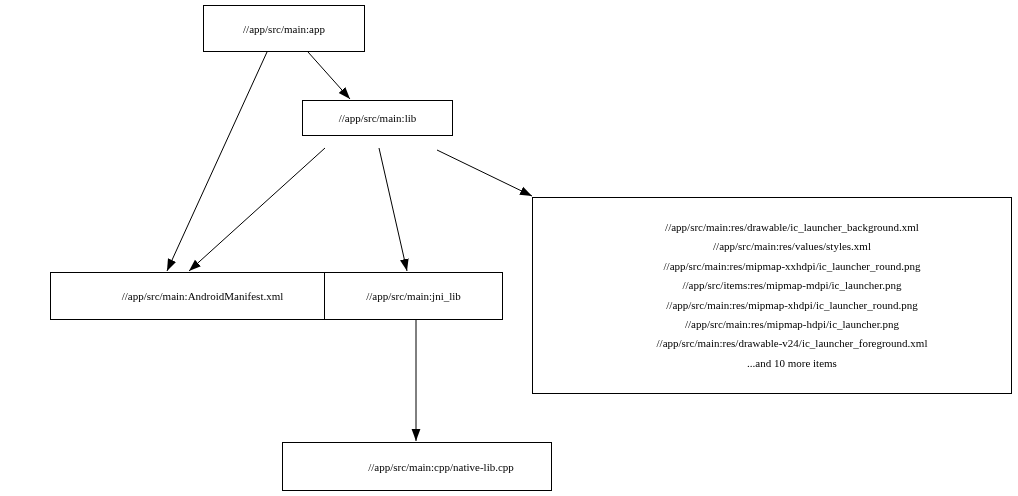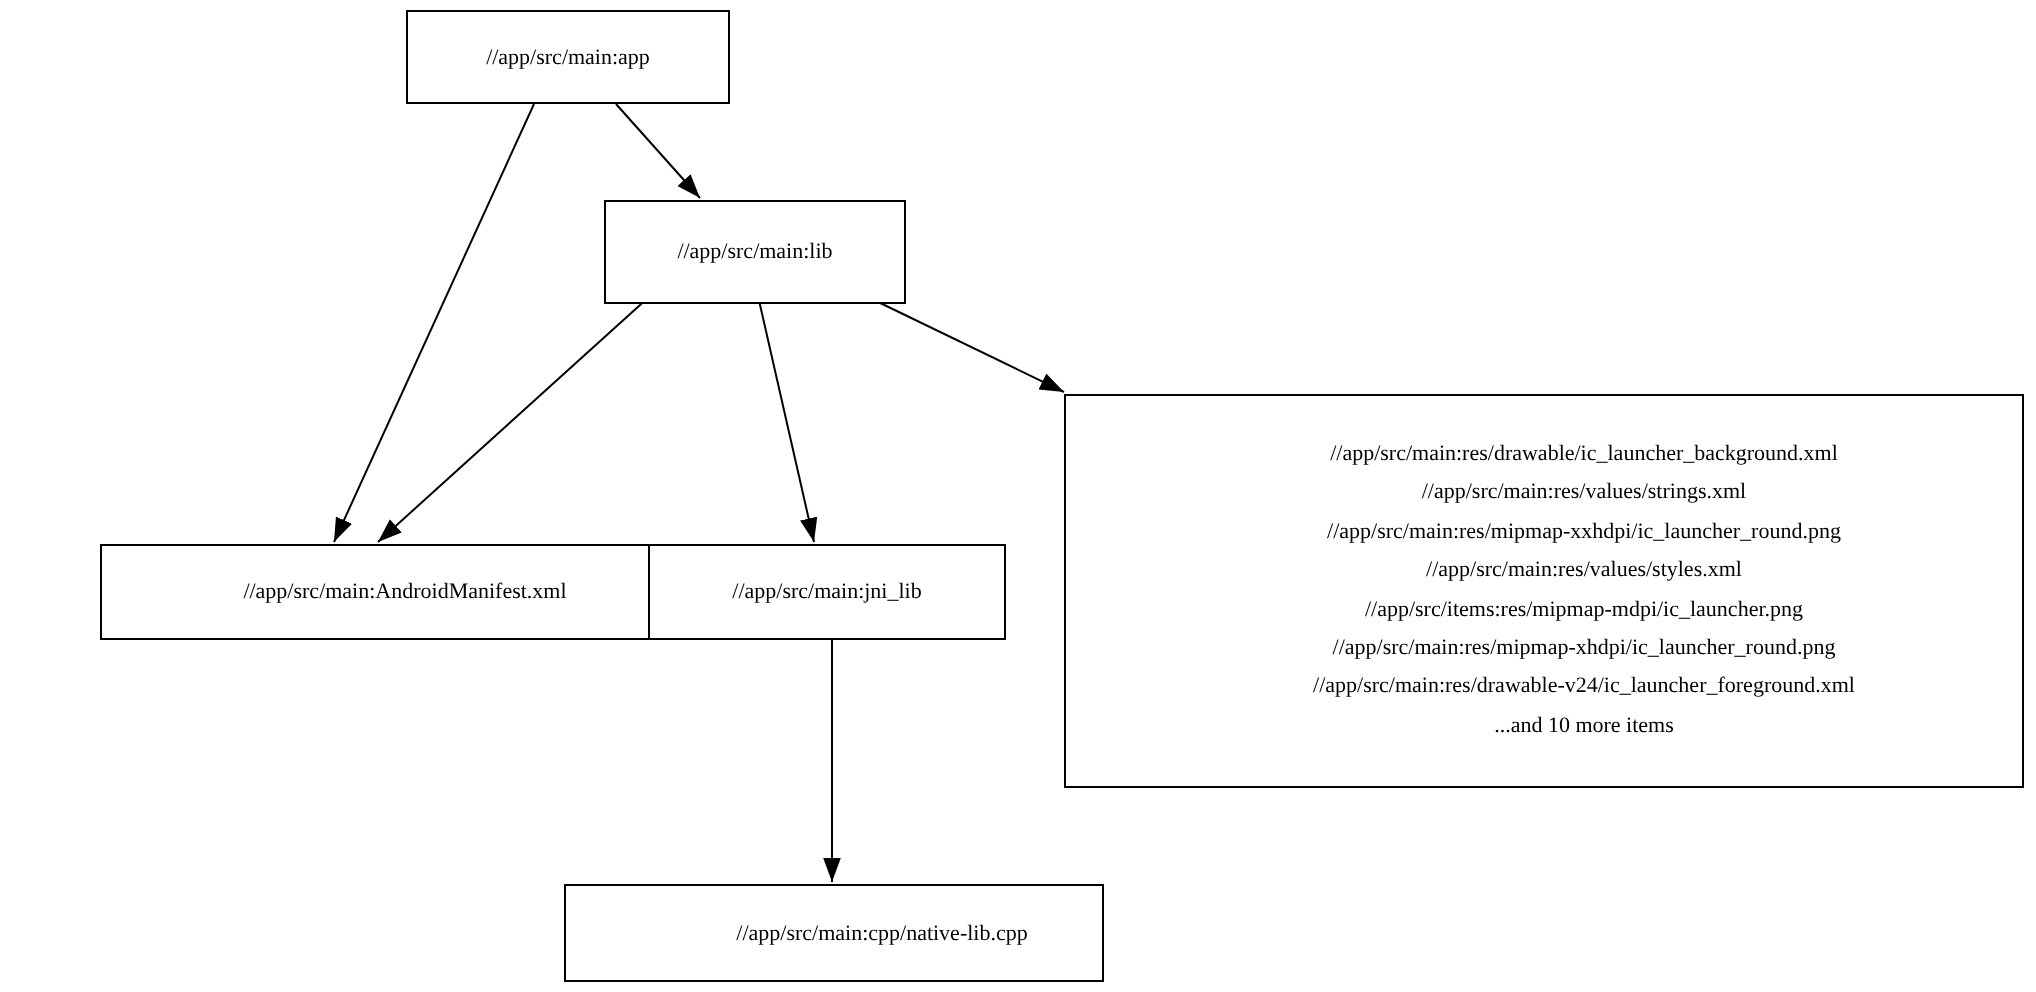--- a/index.html
+++ b/index.html
@@ -36,21 +36,21 @@
     font-size: 11px;
     white-space: nowrap;
   }
   .node.multiline {
     flex-direction: column;
     justify-content: center;
     line-height: 19.4px;
     padding-left: 40px;
   }
   #node-app        { left: 203px; top: 5px;   width: 162px; height: 47px; }
-  #node-lib        { left: 302px; top: 100px; width: 151px; height: 52px; text-align: right; }
+  #node-lib        { left: 302px; top: 100px; width: 151px; height: 36px; text-align: right; }
   #node-manifest   { left: 6px;   top: 272px; width: 305px; height: 48px; margin-left: 44px; }
   #node-jni-lib    { left: 324px; top: 272px; width: 179px; height: 48px; }
   #node-resources  { left: 532px; top: 197px; width: 480px; height: 197px; }
   #node-native-cpp { left: 282px; top: 442px; width: 270px; height: 49px; padding-left: 48px; }
 </style>
 </head>
 <body>
 
 <div id="canvas">
 
@@ -81,25 +81,25 @@
   <div class="node" id="node-manifest">
     <span>//app/src/main:AndroidManifest.xml</span>
   </div>
 
   <div class="node" id="node-jni-lib">
     <span>//app/src/main:jni_lib</span>
   </div>
 
   <div class="node multiline" id="node-resources">
     <div>//app/src/main:res/drawable/ic_launcher_background.xml</div>
-    <div>//app/src/main:res/values/strings.xml</div>
+    <div>//app/src/main:res/values/styles.xml</div>
     <div>//app/src/main:res/mipmap-xxhdpi/ic_launcher_round.png</div>
-    <div>//app/src/main:res/values/styles.xml</div>
     <div>//app/src/items:res/mipmap-mdpi/ic_launcher.png</div>
     <div>//app/src/main:res/mipmap-xhdpi/ic_launcher_round.png</div>
+    <div>//app/src/main:res/mipmap-hdpi/ic_launcher.png</div>
     <div>//app/src/main:res/drawable-v24/ic_launcher_foreground.xml</div>
     <div>...and 10 more items</div>
   </div>
 
   <div class="node" id="node-native-cpp">
     <span>//app/src/main:cpp/native-lib.cpp</span>
   </div>
 
 </div>
 

